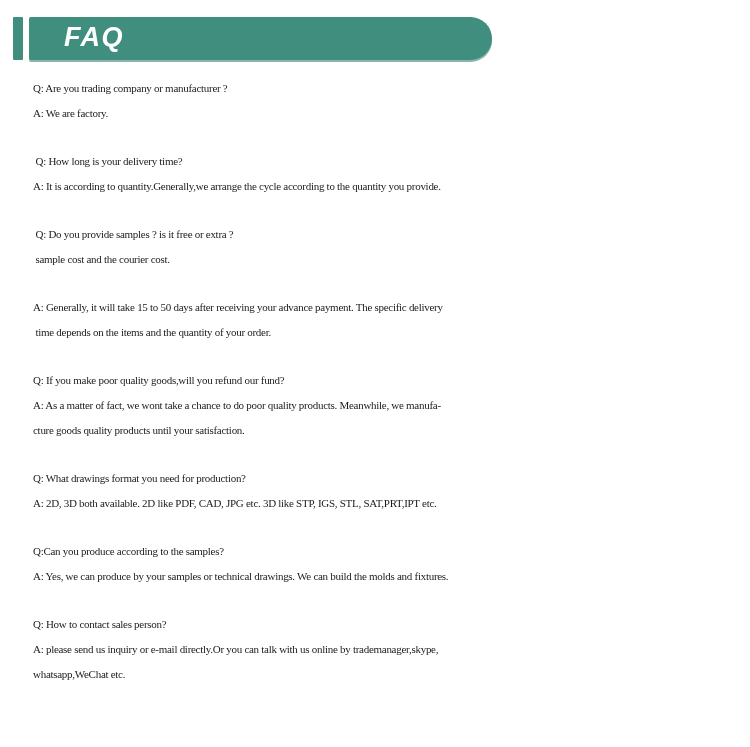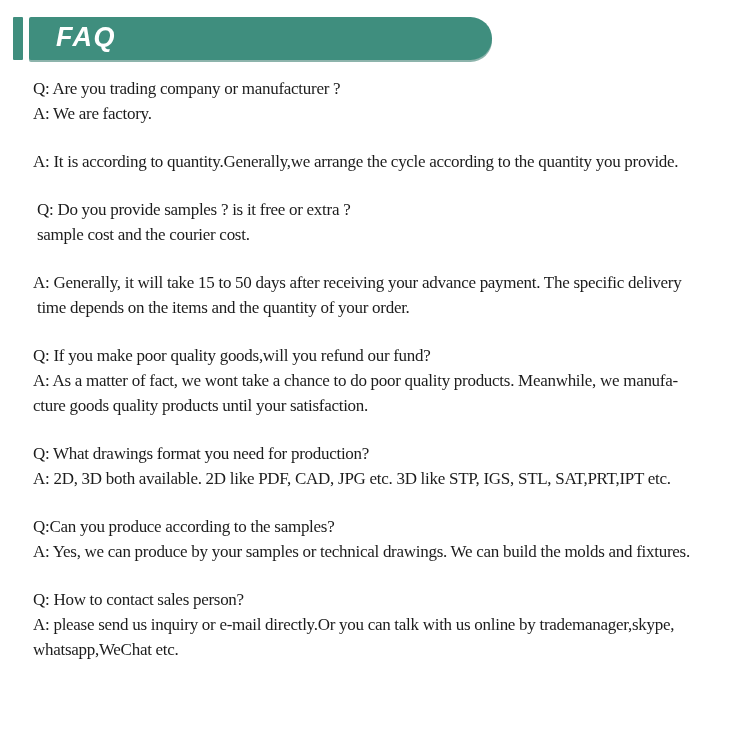--- a/index.html
+++ b/index.html
@@ -31,21 +31,21 @@
     margin-right: 6px;
     border-radius: 1px;
   }
   .banner {
     width: 463px;
     height: 43px;
     background: #3F8E7E;
     border-radius: 2px 22px 22px 2px;
     display: flex;
     align-items: center;
-    padding-left: 27px;
+    padding-left: 35px;
     box-sizing: border-box;
     box-shadow: 0 2px 0 rgba(47, 118, 103, 0.55);
   }
   .banner-title {
     font-family: "Liberation Sans", sans-serif;
     font-weight: bold;
     font-style: italic;
     font-size: 27px;
     color: #ffffff;
     letter-spacing: 1.5px;
@@ -56,21 +56,21 @@
     position: absolute;
     top: 76px;
     left: 33px;
     right: 16px;
   }
   .qa-block {
     margin-bottom: 23px;
   }
   .line {
     white-space: pre;
-    font-size: 17px;
+    font-size: 11px;
     line-height: 25px;
     letter-spacing: -0.28px;
   }
 </style>
 </head>
 <body>
 
 <div class="banner-row">
   <div class="accent-bar"></div>
   <div class="banner">
@@ -79,20 +79,21 @@
 </div>
 
 <div class="content">
 
   <div class="qa-block">
     <div class="line">Q: Are you trading company or manufacturer ?</div>
     <div class="line">A: We are factory.</div>
   </div>
 
   <div class="qa-block">
+    <div class="line"> Q: How long is your delivery time?</div>
     <div class="line">A: It is according to quantity.Generally,we arrange the cycle according to the quantity you provide.</div>
   </div>
 
   <div class="qa-block">
     <div class="line"> Q: Do you provide samples ? is it free or extra ?</div>
     <div class="line"> sample cost and the courier cost.</div>
   </div>
 
   <div class="qa-block">
     <div class="line">A: Generally, it will take 15 to 50 days after receiving your advance payment. The specific delivery</div>

